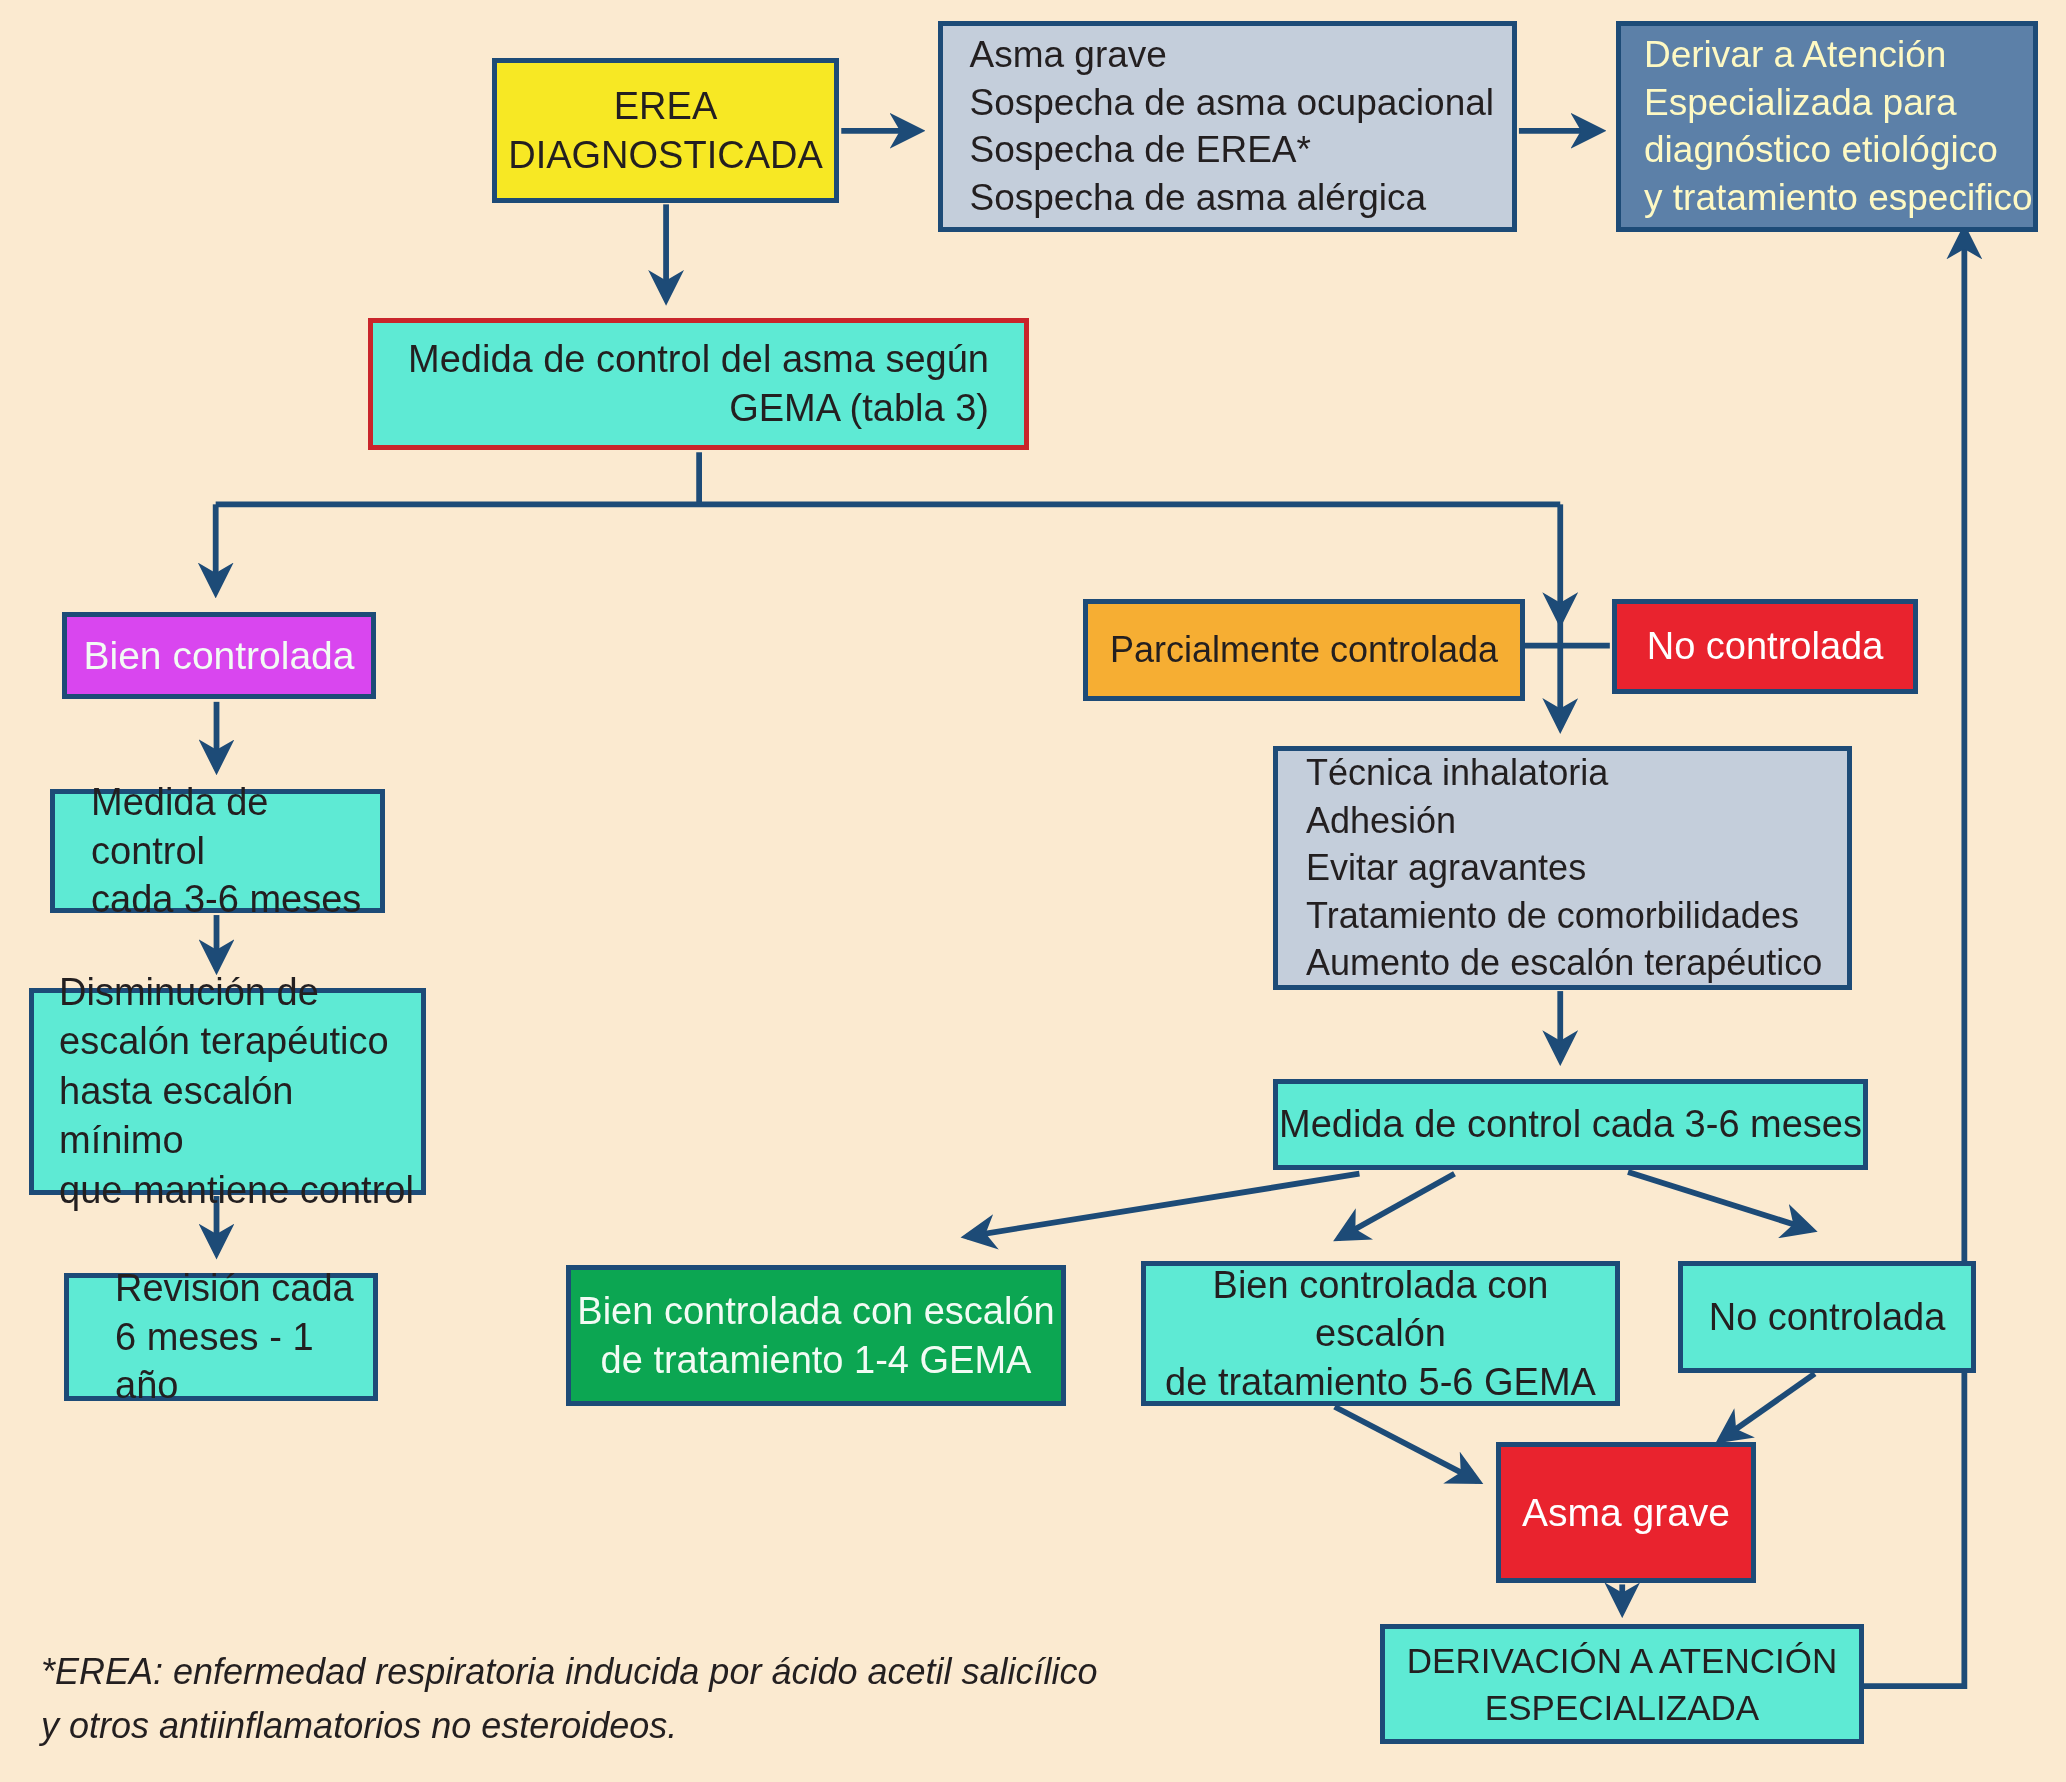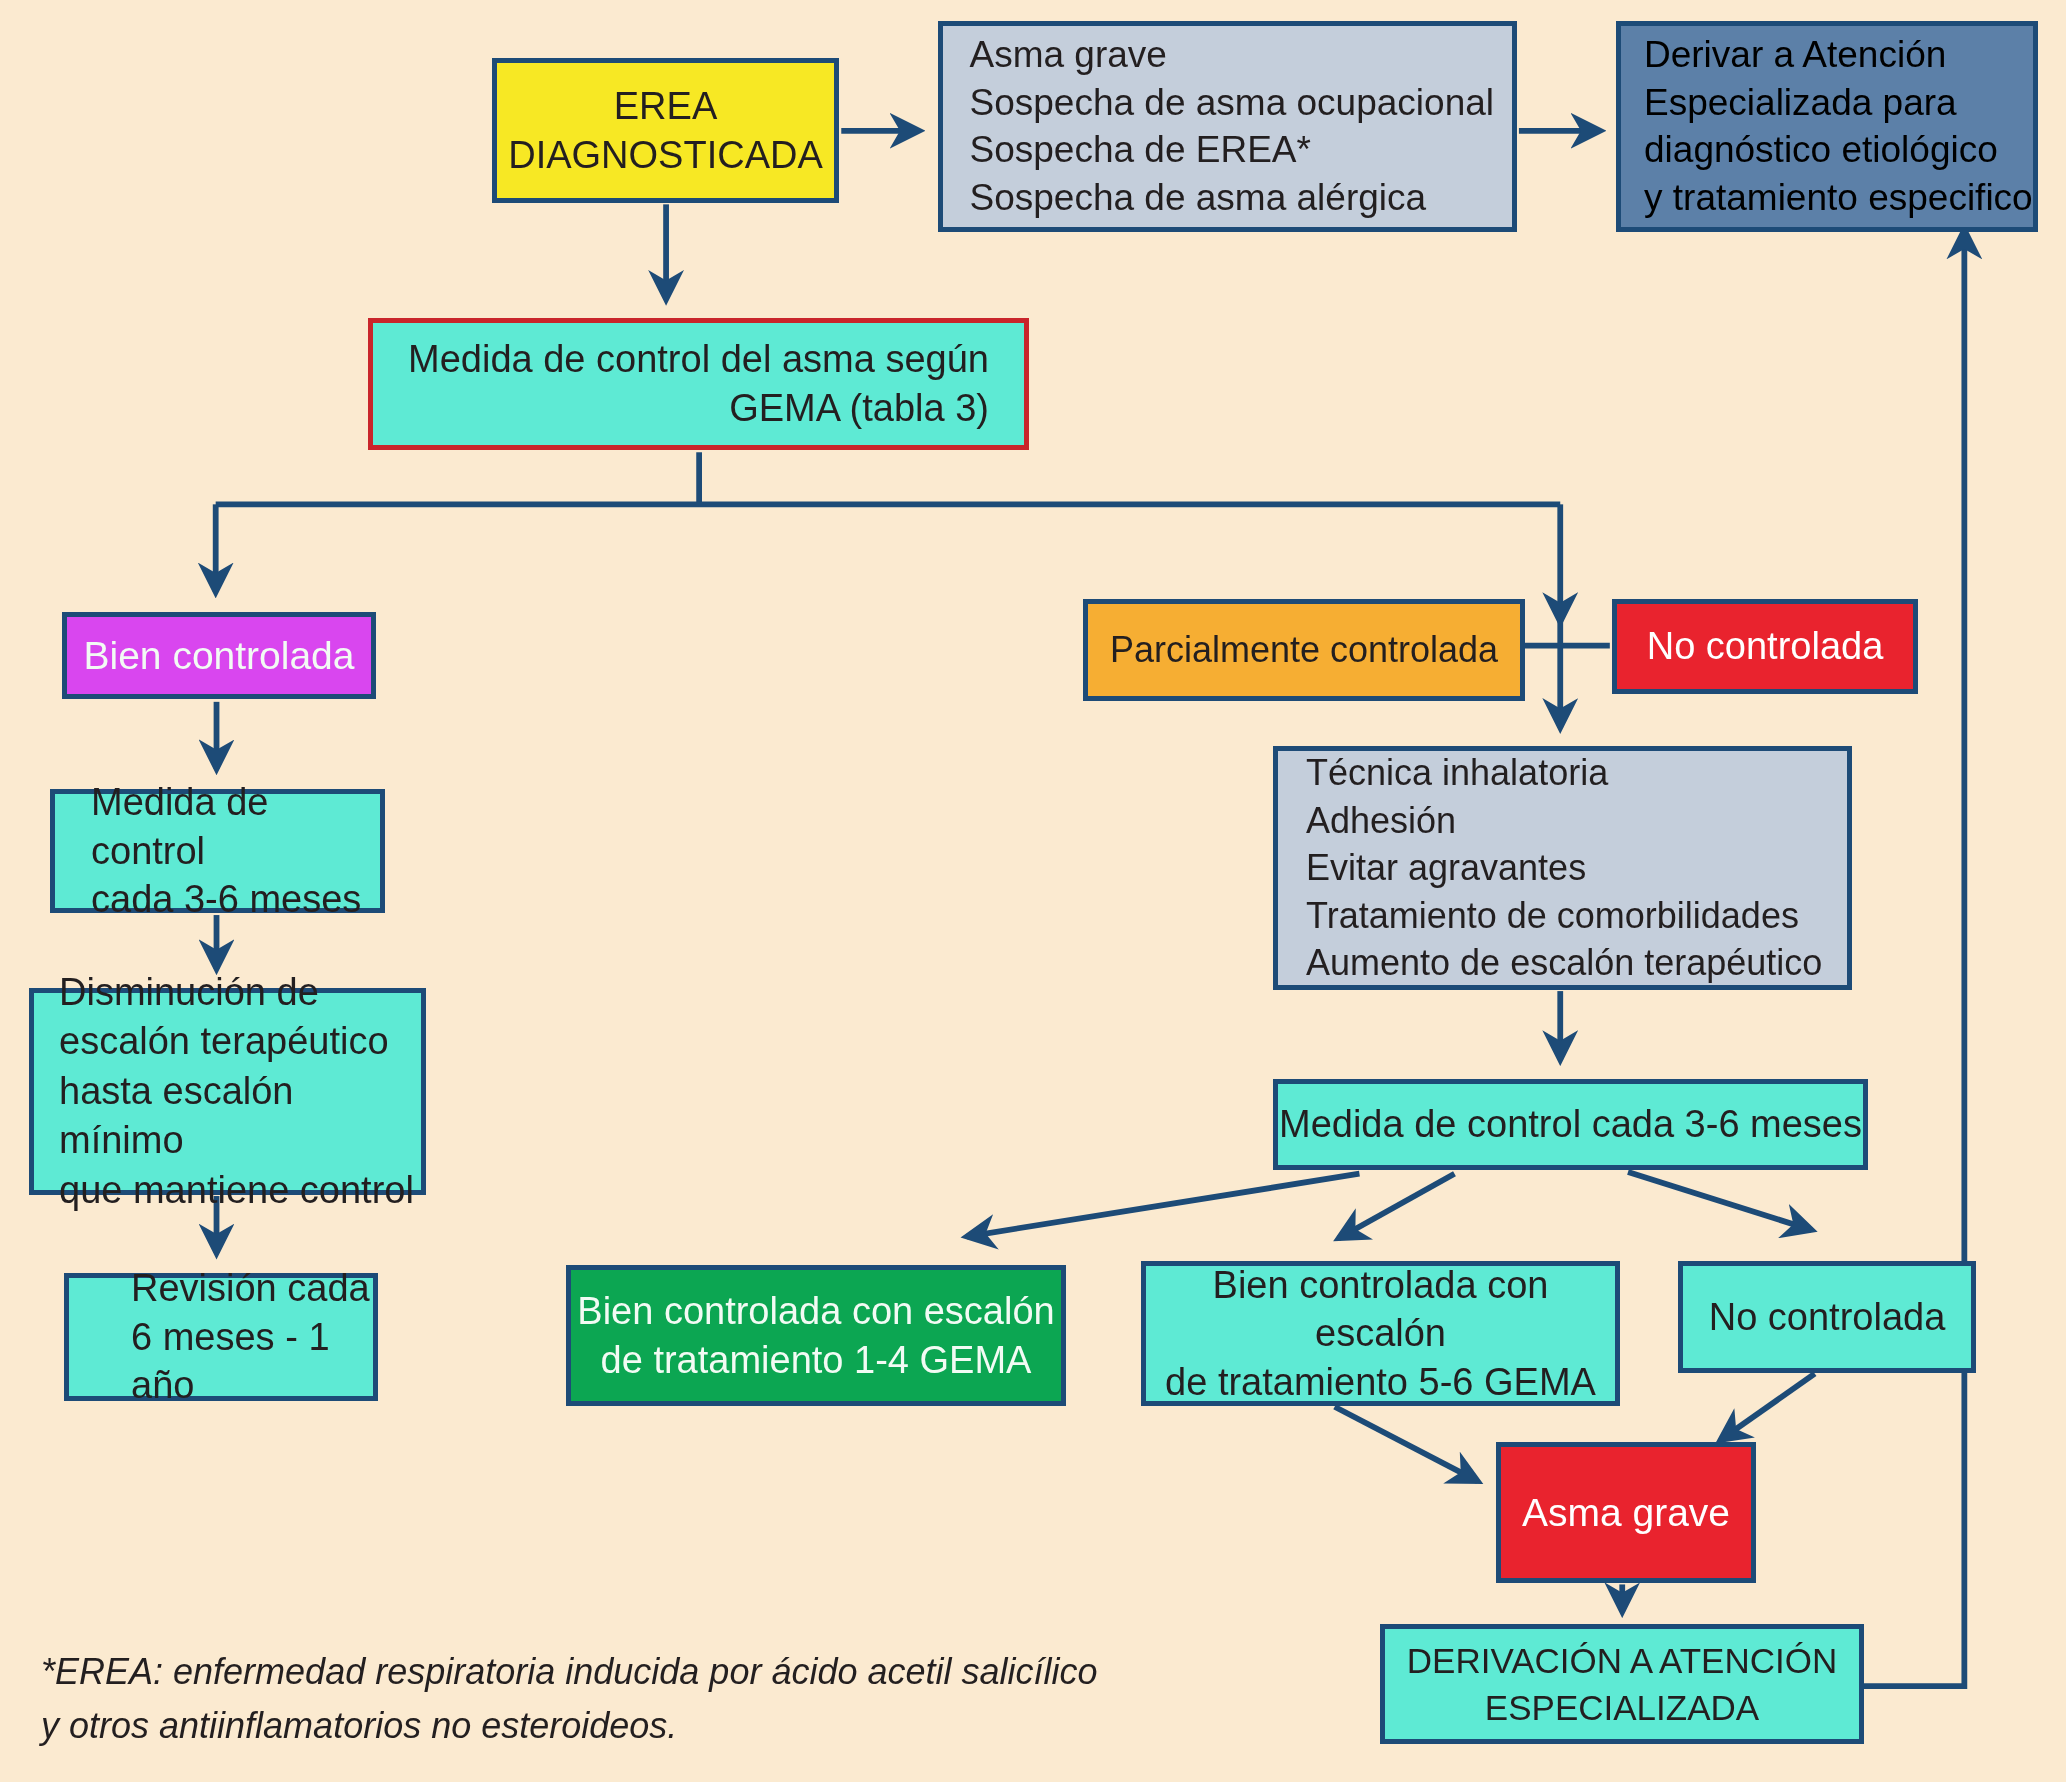--- a/index.html
+++ b/index.html
@@ -20,26 +20,26 @@
     white-space:pre-line;
     color:#231f20;
     font-size:37px;
     line-height:1.28;
   }
   .center{justify-content:center;text-align:center;}
   .leftpad{justify-content:flex-start;text-align:left;}
   .white-box{background:#5eead4;}
   .n-asma{left:492px;top:58px;width:347px;height:145px;background:#f7e824;font-size:38px;}
   .n-criterios{left:938px;top:20.7px;width:579px;height:211px;background:#c4cedb;padding-left:26.5px;}
-  .n-derivar{left:1616px;top:20.7px;width:422px;height:211px;background:#5c80a8;color:#000000;padding-left:23px;}
+  .n-derivar{left:1616px;top:20.7px;width:422px;height:211px;background:#5c80a8;color:#fef9c3;padding-left:23px;}
   .n-gema{left:368px;top:318px;width:661px;height:132px;background:#5eead4;border-color:#c9252b;font-size:38px;text-align:right;}
   .n-bien1{left:62px;top:612px;width:314px;height:87px;background:#d946ef;color:#f2fbf4;font-size:39px;}
   .n-medida1{left:50px;top:789px;width:335px;height:124px;padding-left:36px;font-size:38px;}
   .n-dismin{left:29px;top:988px;width:397px;height:207px;padding-left:25px;font-size:38px;line-height:1.3;}
-  .n-revision{left:64px;top:1273px;width:314px;height:128px;padding-left:62px;font-size:38px;}
+  .n-revision{left:64px;top:1273px;width:314px;height:128px;padding-left:46px;font-size:38px;}
   .n-parcial{left:1083px;top:599px;width:442px;height:102px;background:#f6ae33;font-size:36px;}
   .n-nocont1{left:1612px;top:599px;width:306px;height:95px;background:#e9232e;color:#ffffff;font-size:38px;}
   .n-acciones{left:1273px;top:746px;width:579px;height:244px;background:#c4cedb;padding-left:28px;font-size:36px;line-height:1.32;}
   .n-medida2{left:1273px;top:1079px;width:595px;height:91px;font-size:38px;}
   .n-bien14{left:566px;top:1265px;width:500px;height:141px;background:#0ca652;color:#f2fbf4;font-size:38px;}
   .n-bien56{left:1141px;top:1261px;width:479px;height:145px;font-size:38px;}
   .n-nocont2{left:1678px;top:1261px;width:298px;height:112px;font-size:38px;}
   .n-grave{left:1496px;top:1442px;width:260px;height:141px;background:#e9232e;color:#ffffff;font-size:39px;}
   .n-derivae{left:1380px;top:1624px;width:484px;height:120px;font-size:35px;line-height:1.35;}
   .footnote{

